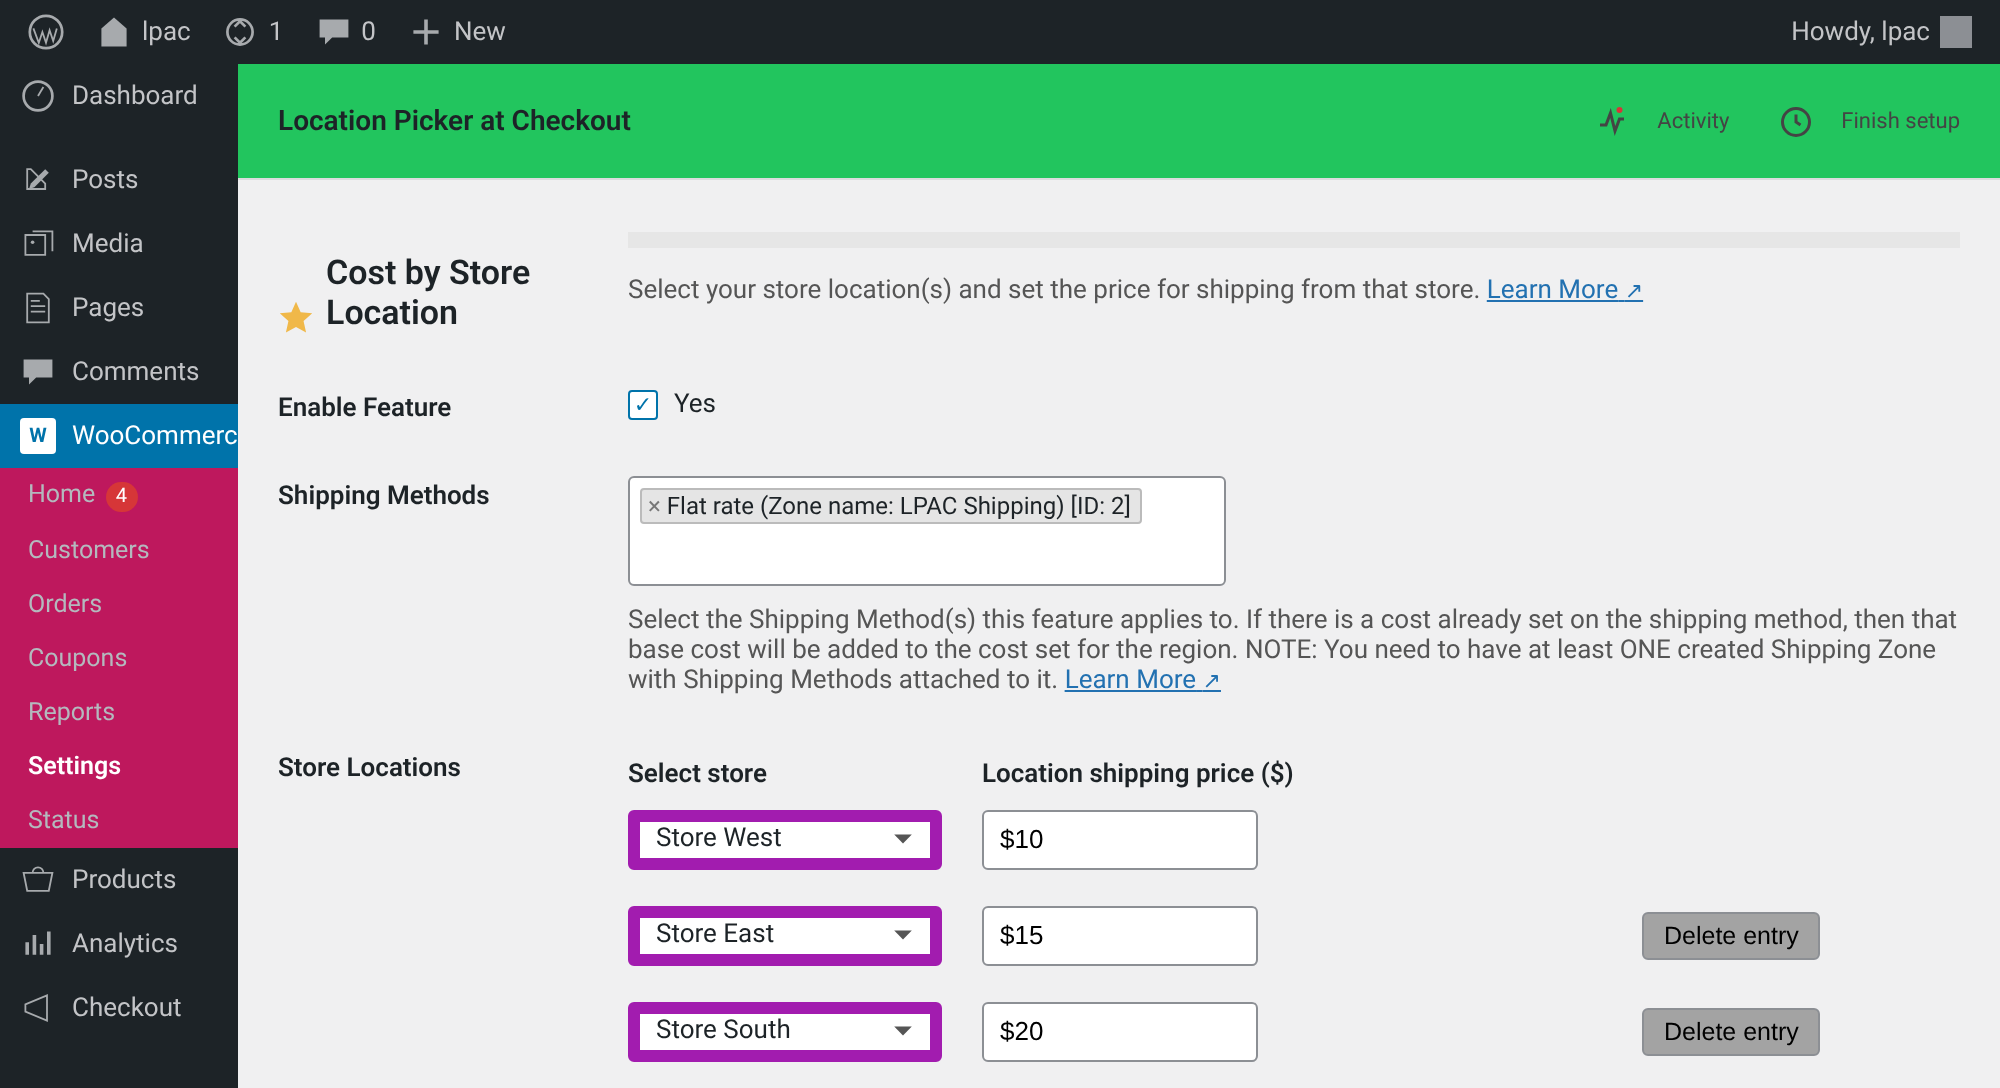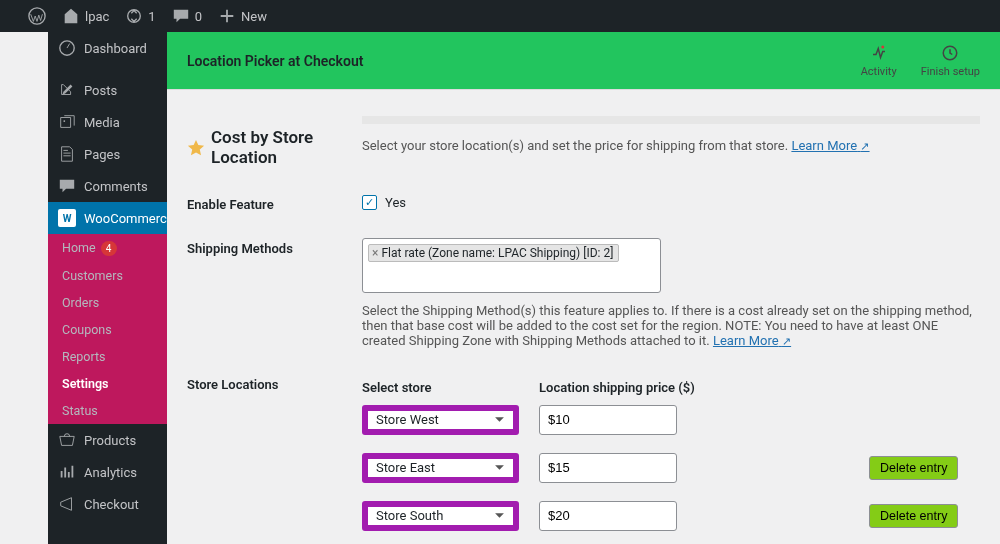--- a/index.html
+++ b/index.html
@@ -1,61 +1,61 @@
 <!DOCTYPE html>
 <html><head>
 <meta charset="utf-8">
 <style>
 html,body{margin:0;padding:0;font-family:-apple-system,BlinkMacSystemFont,"Segoe UI",Roboto,sans-serif;font-size:13px;color:#1d2327;background:#f0f0f1;}
 *{box-sizing:border-box;}
 .page{width:1000px;height:544px;position:relative;overflow:hidden;}
-.adminbar{height:32px;background:#1d2327;color:#c3c4c7;display:flex;align-items:center;font-size:13px;padding:0 20px;justify-content:space-between;}
+.adminbar{height:32px;background:#1d2327;color:#c3c4c7;display:flex;align-items:center;font-size:13px;padding:0 6px;justify-content:space-between;}
 .ab-left,.ab-right{display:flex;align-items:center;height:100%;}
 .ab-item{display:flex;align-items:center;padding:0 8px;gap:5px;height:100%;cursor:pointer;}
 .ab-item svg{width:18px;height:18px;fill:#a7aaad;}
 .avatar{width:16px;height:16px;background:#8c8f94;display:inline-block;}
-.body{display:flex;height:512px;padding-left:48px;}
+.body{display:flex;height:512px;}
 .sidebar{width:119px;background:#1d2327;color:#c3c4c7;font-size:13px;overflow:hidden;flex-shrink:0;}
 .menu-item{display:flex;align-items:center;padding:7px 8px 7px 10px;gap:8px;position:relative;cursor:pointer;}
 .menu-item svg{width:18px;height:18px;fill:#a7aaad;flex-shrink:0;}
 .menu-item.active{background:#0073aa;color:#fff;}
 .wc-icon{width:18px;height:18px;background:#fff;display:flex;align-items:center;justify-content:center;font-size:10px;font-weight:700;color:#0073aa;border-radius:2px;flex-shrink:0;}
 .submenu{background:#be185d;}
 .sub-item{padding:6px 10px 6px 14px;font-size:12.5px;cursor:pointer;color:#b4b9be;}
 .sub-item.current{color:#fff;font-weight:600;}
 .badge{background:#d63638;color:#fff;font-size:10px;padding:0 5px;border-radius:9px;margin-left:5px;display:inline-block;min-width:16px;text-align:center;line-height:15px;}
 .sep{height:10px;background:#1d2327;}
 .content{flex:1;overflow:auto;}
 .topbar{background:#22c55e;height:58px;display:flex;align-items:center;padding:0 20px;border-bottom:1px solid #dcdcde;justify-content:space-between;}
 .tb-title{font-size:14px;font-weight:600;}
 .tb-actions{display:flex;gap:24px;}
-.tb-act{display:flex;flex-direction:column;align-items:center;font-size:11px;gap:3px;cursor:pointer;color:#444;}
+.tb-act{display:flex;flex-direction:row;align-items:center;font-size:11px;gap:14px;cursor:pointer;color:#444;}
 .tb-act svg{width:18px;height:18px;stroke:#444;fill:none;stroke-width:2;}
 .main{padding:20px 20px;display:grid;grid-template-columns:175px 1fr;column-gap:0;row-gap:26px;}
-.sec-title{display:flex;align-items:center;gap:6px;margin-top:17px;}
+.sec-title{display:flex;align-items:flex-end;gap:6px;margin-top:17px;}
 .sec-title svg{width:18px;height:18px;fill:#f0b849;flex-shrink:0;margin-top:2px;}
 .sec-title h2{margin:0;font-size:17px;font-weight:600;line-height:1.2;}
 .barcell{padding-top:6px;}
 .hr-bar{height:8px;background:#e6e6e6;margin-bottom:14px;}
 .desc{color:#555;font-size:13px;}
 .label{font-weight:600;font-size:13px;padding-top:3px;}
 .chk-row{display:flex;align-items:center;gap:8px;}
 .chk{width:15px;height:15px;border:1px solid #0073aa;border-radius:2px;display:flex;align-items:center;justify-content:center;color:#0073aa;font-size:11px;background:#fff;}
 .tagbox{border:1px solid #8c8f94;border-radius:3px;background:#fff;width:299px;min-height:55px;padding:5px;}
 .tag{display:inline-flex;align-items:center;background:#e5e5e5;border:1px solid #bbb;border-radius:2px;padding:1px 5px 1px 3px;font-size:12px;gap:3px;}
 .tag .x{color:#777;cursor:pointer;font-size:12px;}
 a{color:#2271b1;}
 .ext{font-size:11px;}
 .loc-head{display:flex;font-weight:600;padding:6px 0 10px;}
 .col1{width:177px;}
 .loc-row{display:flex;gap:20px;align-items:center;margin-bottom:18px;}
 .sel{width:157px;height:30px;border:6px solid #a21caf;border-radius:3px;background:#fff;display:flex;align-items:center;justify-content:space-between;padding:0 8px;font-size:13px;cursor:pointer;}
 .sel svg{width:11px;height:11px;fill:#555;}
 .inp{width:138px;height:30px;border:1px solid #8c8f94;border-radius:3px;padding:0 8px;font-size:13px;}
-.btn{border:1px solid #8c8f94;background:#84cc16;border-radius:3px;padding:4px 10px;font-size:12.5px;cursor:pointer;}
+.btn{border:1px solid #8c8f94;background:#a3a3a3;border-radius:3px;padding:4px 10px;font-size:12.5px;cursor:pointer;}
 .del-col{margin-left:172px;}
 </style>
 </head>
 <body>
 
 <div class="page">
  <div class="adminbar">
   <div class="ab-left">
     <div class="ab-item">
           <svg viewBox="0 0 20 20">
@@ -79,20 +79,26 @@
           <svg viewBox="0 0 20 20">
             <path d="M2 3h16v10H9l-4 4v-4H2z"></path>
           </svg>
           <span>0</span>
         </div>
     <div class="ab-item">
           <svg viewBox="0 0 20 20">
             <path d="M10 3v14M3 10h14" stroke="#a7aaad" stroke-width="2"></path>
           </svg>
           <span>New</span>
+        </div>
+  </div>
+  <div class="ab-right">
+    <div class="ab-item">
+          <span>Howdy, lpac</span>
+          <span class="avatar"></span>
         </div>
   </div>
  </div>
 
  <div class="body">
   <div class="sidebar">
     <div class="menu-item">
           <svg viewBox="0 0 20 20">
             <circle cx="10" cy="10" r="8" fill="none" stroke="#a7aaad" stroke-width="1.5"></circle>
             <path d="M10 10l3-5" stroke="#a7aaad"></path>

